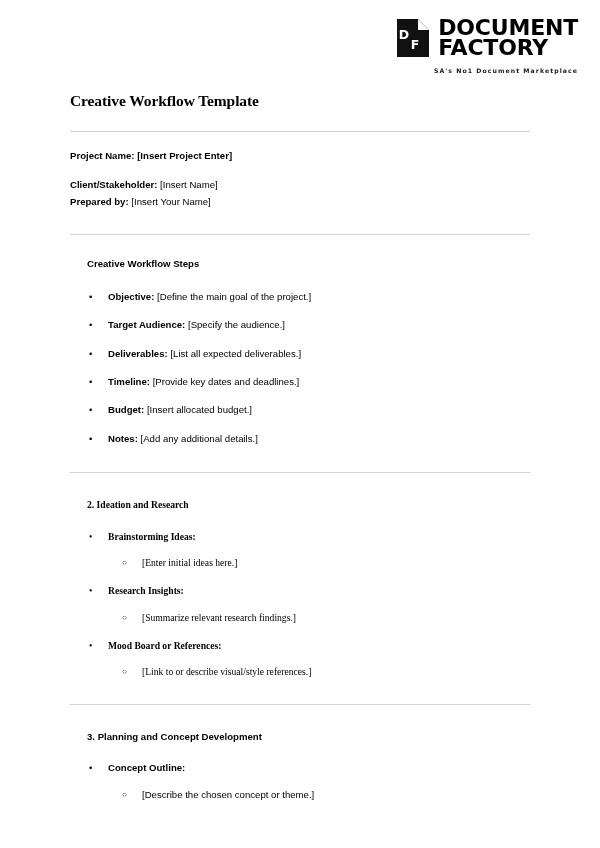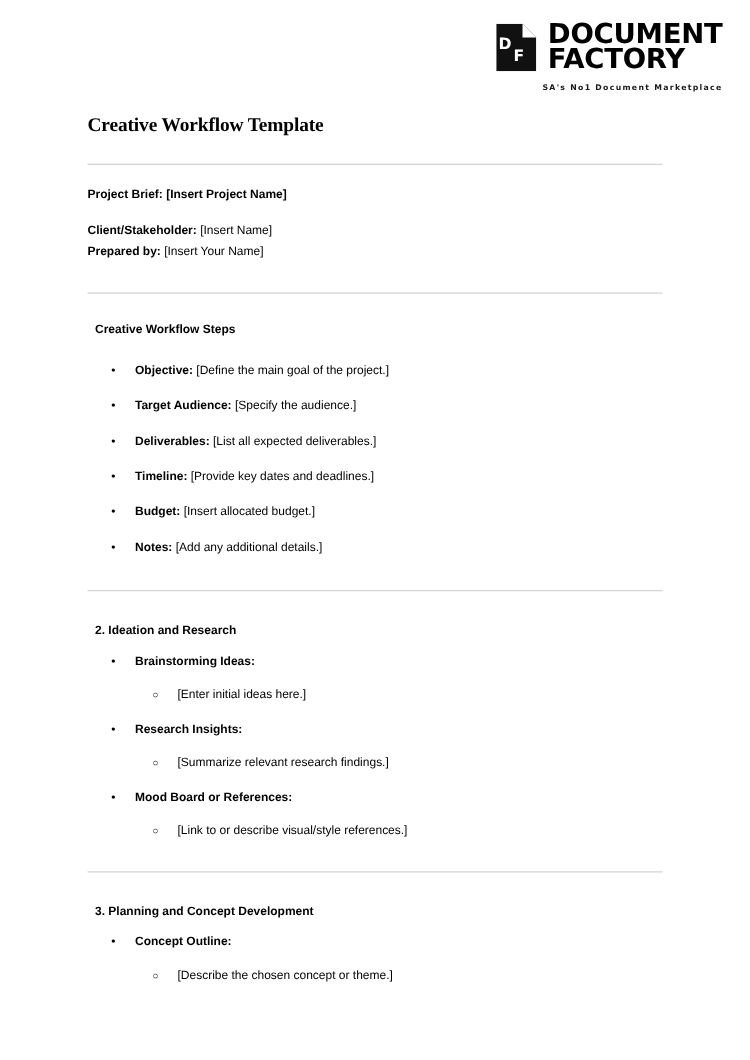--- a/index.html
+++ b/index.html
@@ -109,21 +109,21 @@
   .meta-lead .lbl {
     font-weight: bold;
   }
   .meta-group {
     margin-top: 14px;
   }
 
   .section-head {
     font-size: 9.6px;
     font-weight: bold;
-    margin: 6px;
+    margin: 17px;
     line-height: 1.5;
   }
 
   
   ul.lvl1 {
     list-style: none;
     margin: 10px 0 0 0;
     padding: 0;
   }
   ul.lvl1 > li {
@@ -196,21 +196,21 @@
     <div class="tagline">SA's No1 Document Marketplace</div>
   </div>
 
   <div class="content">
 
     <h1 class="doc-title">Creative Workflow Template</h1>
 
     <hr class="rule">
 
     <div class="block">
-      <p class="meta-lead">Project Brief: [Insert Project Name]</p>
+      <p class="meta-lead">Project Name: [Insert Project Enter]</p>
 
       <div class="meta-group">
         <p class="meta-line">
           <span class="lbl">Client/Stakeholder:</span>
           <span>[Insert Name]</span>
         </p>
         <p class="meta-line">
           <span class="lbl">Prepared by:</span>
           <span>[Insert Your Name]</span>
         </p>
@@ -257,21 +257,21 @@
           <span class="b-label">Notes:</span>
           <span>[Add any additional details.]</span>
         </li>
       </ul>
     </div>
 
     <div style="margin-top:26px;">
       <hr class="rule">
     </div>
 
-    <div style="margin-top:25px;">
+    <div style="margin-top:25px;font-family:Liberation Serif, serif;">
       <p class="section-head">2. Ideation and Research</p>
       <ul class="lvl1">
         <li>
           <span class="marker">•</span>
           <span class="b-label">Brainstorming Ideas:</span>
           <ul class="lvl2">
             <li>
               <span class="marker-o">○</span>
               <span>[Enter initial ideas here.]</span>
             </li>

